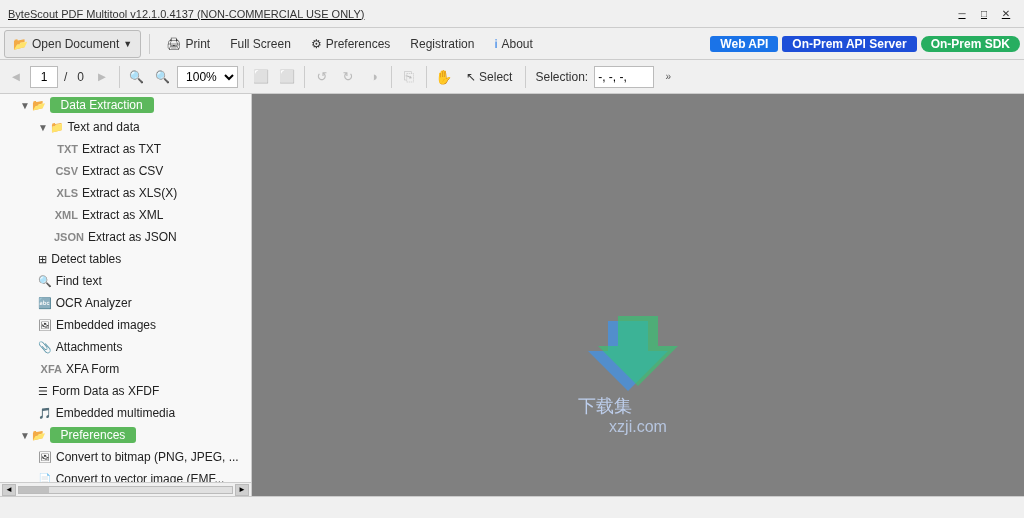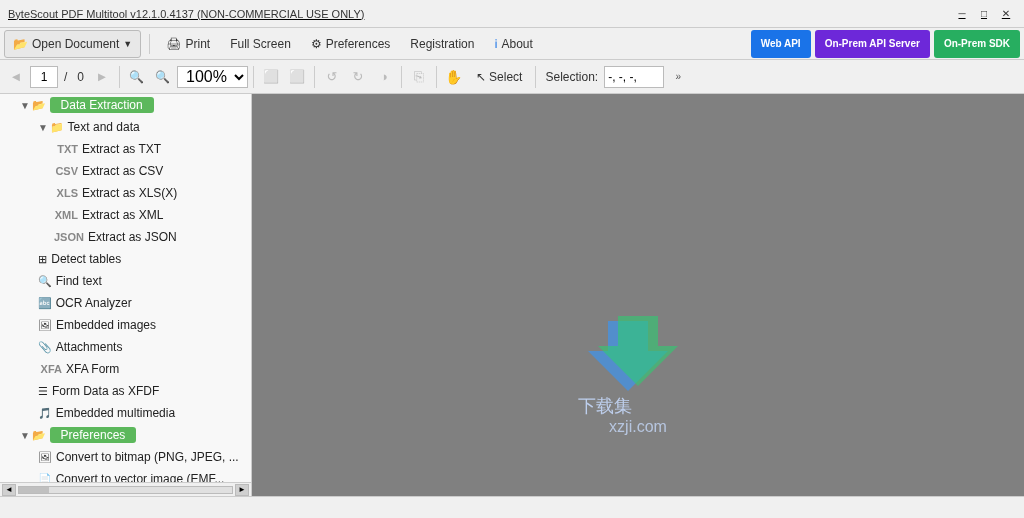--- a/index.html
+++ b/index.html
@@ -45,26 +45,26 @@
       color: #333;
       display: flex; align-items: center; gap: 4px;
       white-space: nowrap;
     }
     .menu-separator { width: 1px; height: 20px; background: #ccc; margin: 0 4px; }
     .open-btn { background: #e8e8e8; border: 1px solid #bbb; border-radius: 3px; }
     
     
     #api-buttons { display: flex; gap: 4px; margin-left: auto; align-items: center; }
     .api-btn {
-      height: 28px; padding: 0 10px; border: none; border-radius: 3px;
-      font-size: 10px; font-weight: bold; cursor: pointer; color: white;
+      height: 16px; padding: 0 10px; border: none; border-radius: 3px;
+      font-size: 12px; font-weight: bold; cursor: pointer; color: white;
     }
     .btn-blue { background: #1a73e8; }
-    .btn-red { background: #6d28d9; }
-    .btn-green { background: #27ae60; }
+    .btn-red { background: #1d4ed8; }
+    .btn-green { background: #27ae60; border-radius: 10px; }
 
     
     #toolbar {
       background: #f0f0f0;
       height: 34px;
       display: flex;
       align-items: center;
       padding: 0 4px;
       border-bottom: 1px solid #ccc;
       gap: 2px;
@@ -77,21 +77,21 @@
       border-radius: 2px;
     }
     .tb-btn.disabled { color: #bbb; cursor: default; }
     .tb-sep { width: 1px; height: 22px; background: #ccc; margin: 0 3px; }
     .page-input {
       width: 28px; height: 22px; text-align: center; border: 1px solid #bbb;
       background: white; font-size: 12px;
     }
     .page-total { font-size: 12px; color: #333; padding: 0 4px; }
     .zoom-select {
-      height: 22px; border: 1px solid #bbb; background: white; font-size: 16px; padding: 0 4px;
+      height: 22px; border: 1px solid #bbb; background: white; font-size: 12px; padding: 0 4px;
       cursor: pointer;
     }
     .select-tool-btn {
       padding: 0 8px; height: 26px; background: transparent; border: none;
       font-size: 12px; color: #333; cursor: pointer; display: flex; align-items: center; gap: 3px;
     }
     .selection-label { font-size: 12px; color: #333; padding: 0 4px; }
     .selection-input {
       width: 60px; height: 22px; border: 1px solid #bbb; background: white;
       font-size: 12px; padding: 0 3px;

